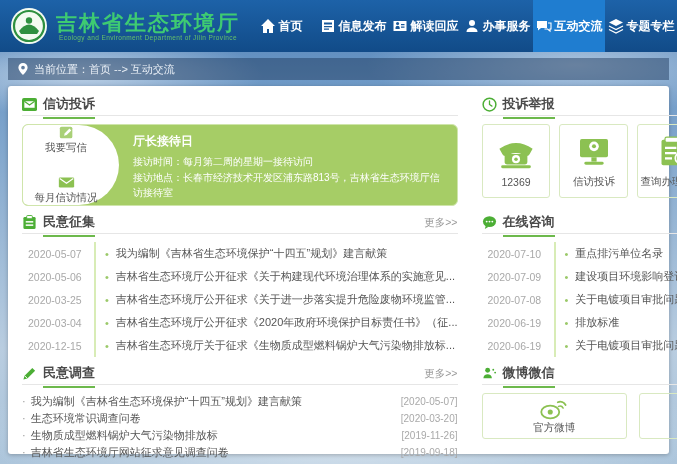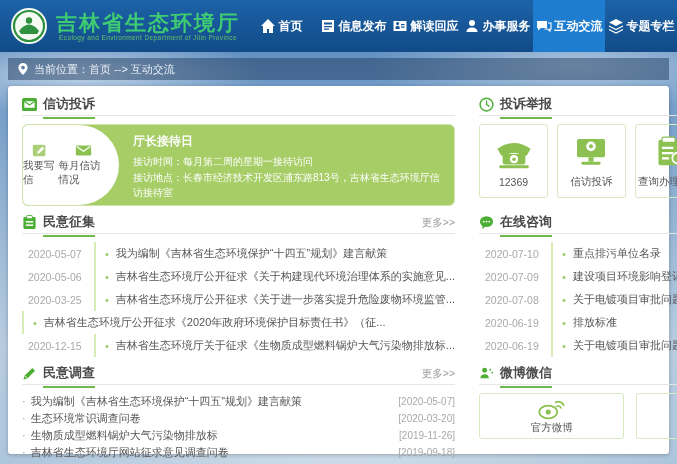--- a/index.html
+++ b/index.html
@@ -43,21 +43,21 @@
   .sec-title { font-size:13px; font-weight:bold; color:#4a4a4a; margin-left:6px;
     position:relative; padding-bottom:5px; top:2px; }
   .sec-title::after { content:""; position:absolute; left:0; right:0; bottom:-1px;
     height:2px; background:#6db94c; }
   .sec-more { margin-left:auto; font-size:10.5px; color:#9a9a9a; cursor:pointer; }
 
   
   .mail-card { height:82px; border:1px solid #cfe5ab; border-radius:6px;
     display:flex; overflow:hidden; background:#a6cd66; }
   .mail-left { width:96px; background:#fff; border-radius:0 48px 48px 0;
-    display:flex; flex-direction:row; align-items:center; justify-content:space-between;
+    display:flex; flex-direction:column; align-items:center; justify-content:space-between;
     gap:2px; z-index:2; flex:0 0 auto; padding-right:10px; }
   .mail-btn { display:flex; flex-direction:column; align-items:center; cursor:pointer; }
   .mail-btn svg { width:17px; height:15px; }
   .mail-btn span { font-size:10.5px; color:#555; margin-top:1px; }
   .mail-right { flex:1; color:#fff; padding:8px 10px 6px 14px; min-width:0; }
   .mail-right h4 { font-size:12px; margin-bottom:4px; font-weight:bold; }
   .mail-right p { font-size:10px; line-height:1.55; }
 
   
   .cards4 { display:grid; grid-template-columns:repeat(4,1fr); gap:9px; }
@@ -255,20 +255,21 @@
       </div>
       <div class="news-row">
         <span class="news-date">2020-05-06</span>
         <span class="news-title">吉林省生态环境厅公开征求《关于构建现代环境治理体系的实施意见...</span>
       </div>
       <div class="news-row">
         <span class="news-date">2020-03-25</span>
         <span class="news-title">吉林省生态环境厅公开征求《关于进一步落实提升危险废物环境监管...</span>
       </div>
       <div class="news-row">
+        <span class="news-date">2020-03-04</span>
         <span class="news-title">吉林省生态环境厅公开征求《2020年政府环境保护目标责任书》（征...</span>
       </div>
       <div class="news-row">
         <span class="news-date">2020-12-15</span>
         <span class="news-title">吉林省生态环境厅关于征求《生物质成型燃料锅炉大气污染物排放标...</span>
       </div>
     </div>
   </section>
 
   <section>

